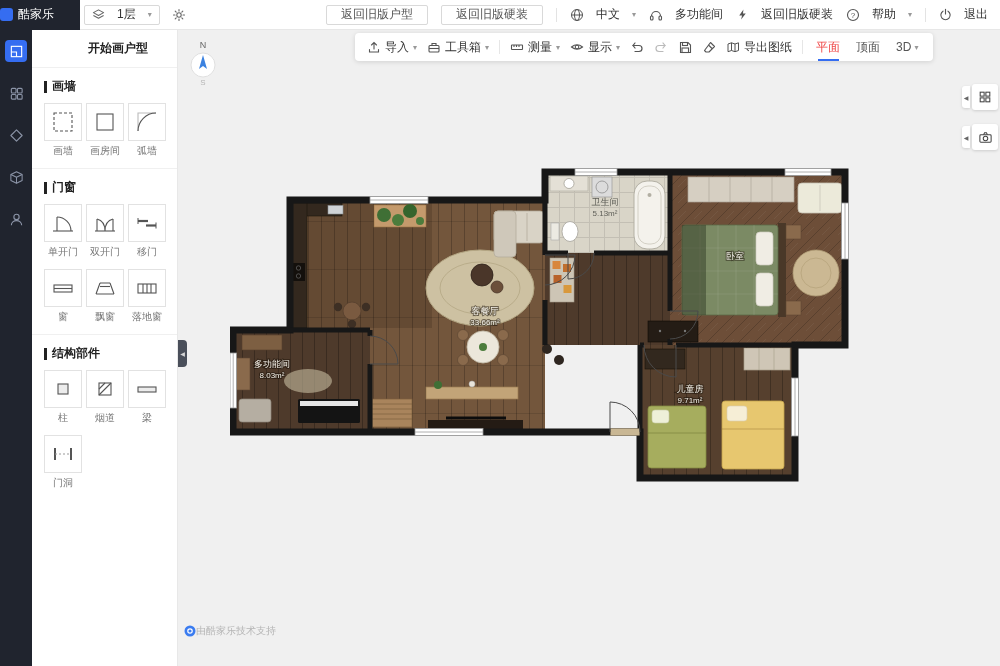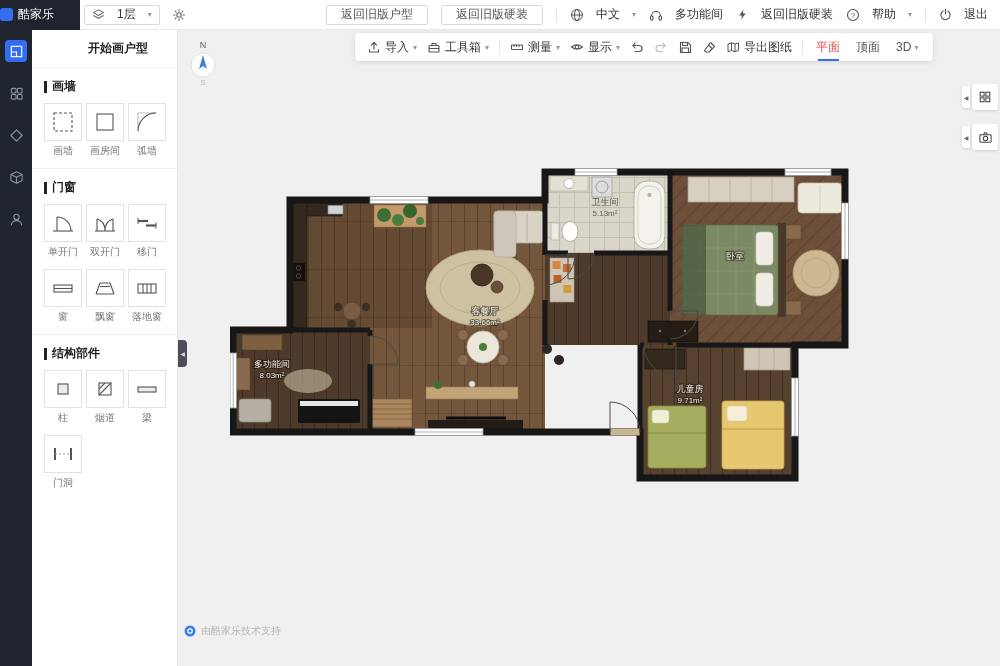--- a/index.html
+++ b/index.html
@@ -61,21 +61,21 @@
   .compass { position:absolute; left:188px; top:38px; z-index:15; }
   .floorplan-wrap { position:absolute; left:230px; top:163px; z-index:10; }
 
   .mini { position:absolute; right:2px; display:flex; align-items:center; z-index:20; }
   .mini-arrow { width:8px; height:22px; background:#fff; box-shadow:0 1px 3px rgba(0,0,0,.15);
                 border-radius:3px 0 0 3px; display:flex; align-items:center; justify-content:center;
                 font-size:6px; color:#666; }
   .mini-box { width:26px; height:26px; background:#fff; border-radius:3px; box-shadow:0 1px 3px rgba(0,0,0,.15);
               display:flex; align-items:center; justify-content:center; margin-left:2px; }
 
-  .powered { position:absolute; left:184px; top:624px; display:flex; align-items:center; gap:5px;
+  .powered { position:absolute; left:184px; top:624px; display:flex; align-items:center; 
              font-size:10px; color:#b5b5b5; z-index:15; }
 
   .bottombar { position:absolute; left:178px; bottom:0; width:822px; height:22px; background:#fff;
                border-top:1px solid #ebebeb; display:flex; align-items:center; padding:0 10px;
                font-size:11px; z-index:25; }
   .area-label { color:#555; }
   .area-value { color:#222; margin-left:4px; }
   .zoom-area { margin-left:auto; display:flex; align-items:center; gap:10px; }
   .slider { position:relative; width:70px; height:2px; background:#d8d8d8; border-radius:1px; }
   .slider-handle { position:absolute; left:18%; top:-3px; width:8px; height:8px; border-radius:50%; background:#356df1; }

